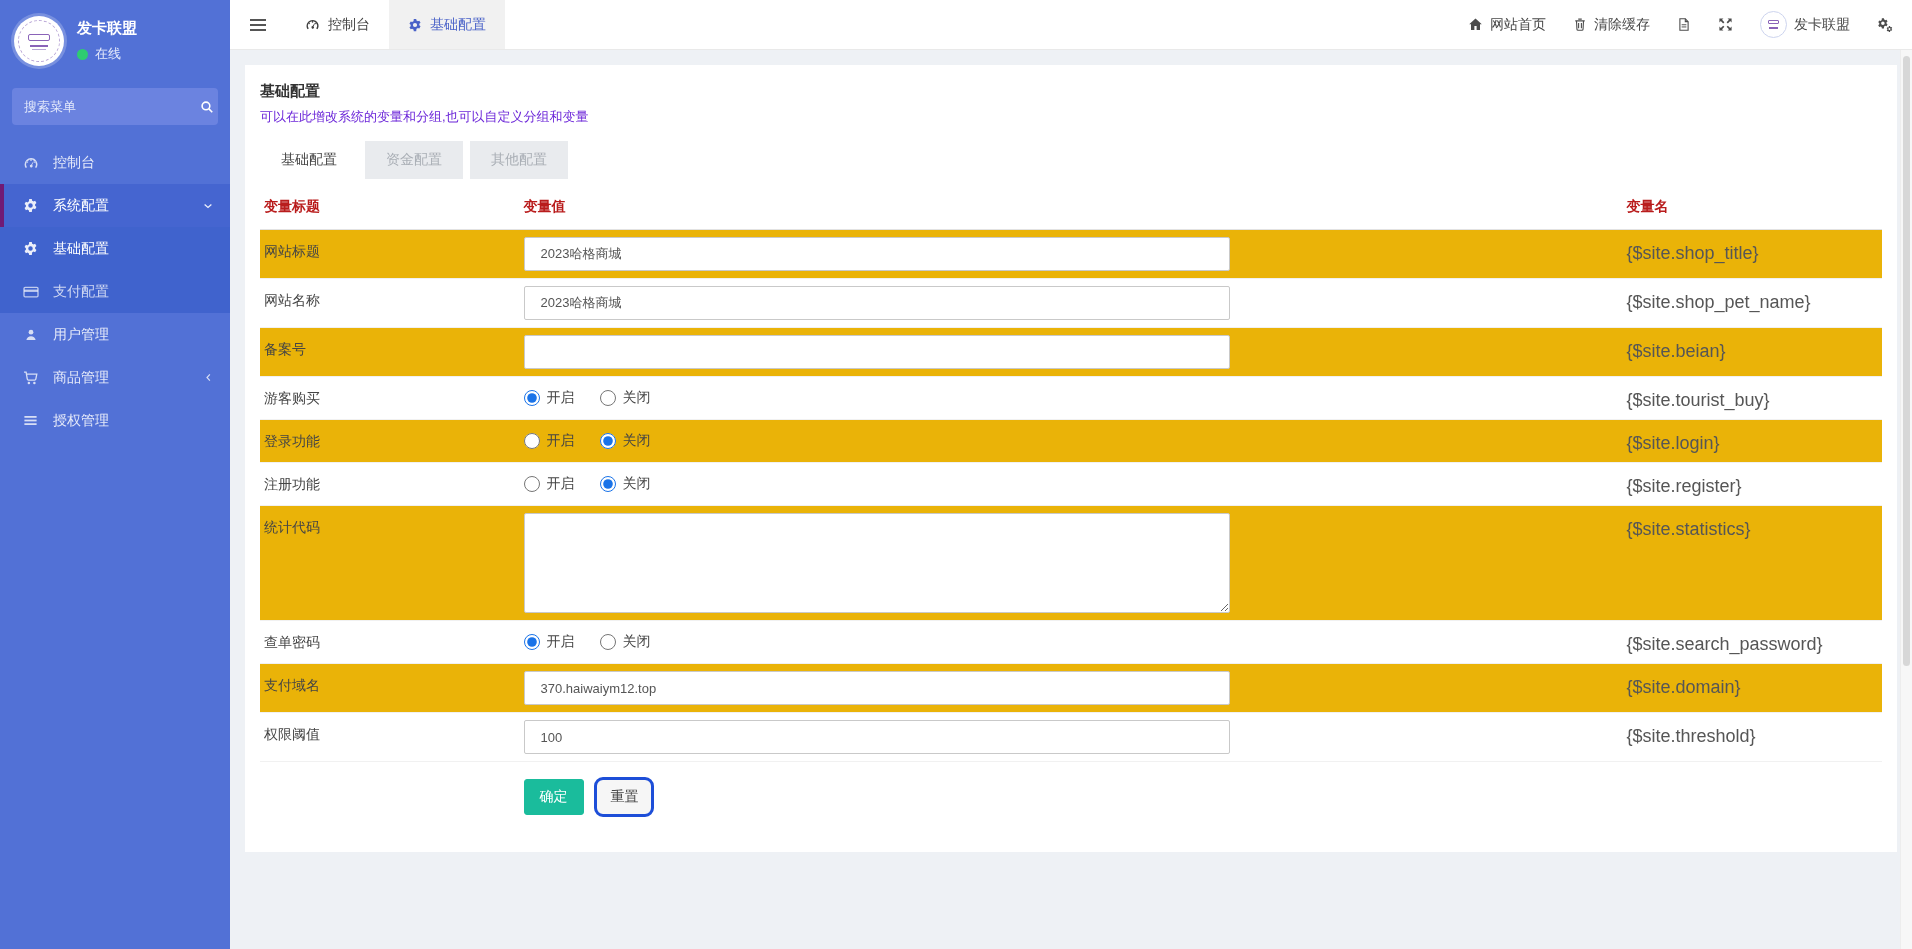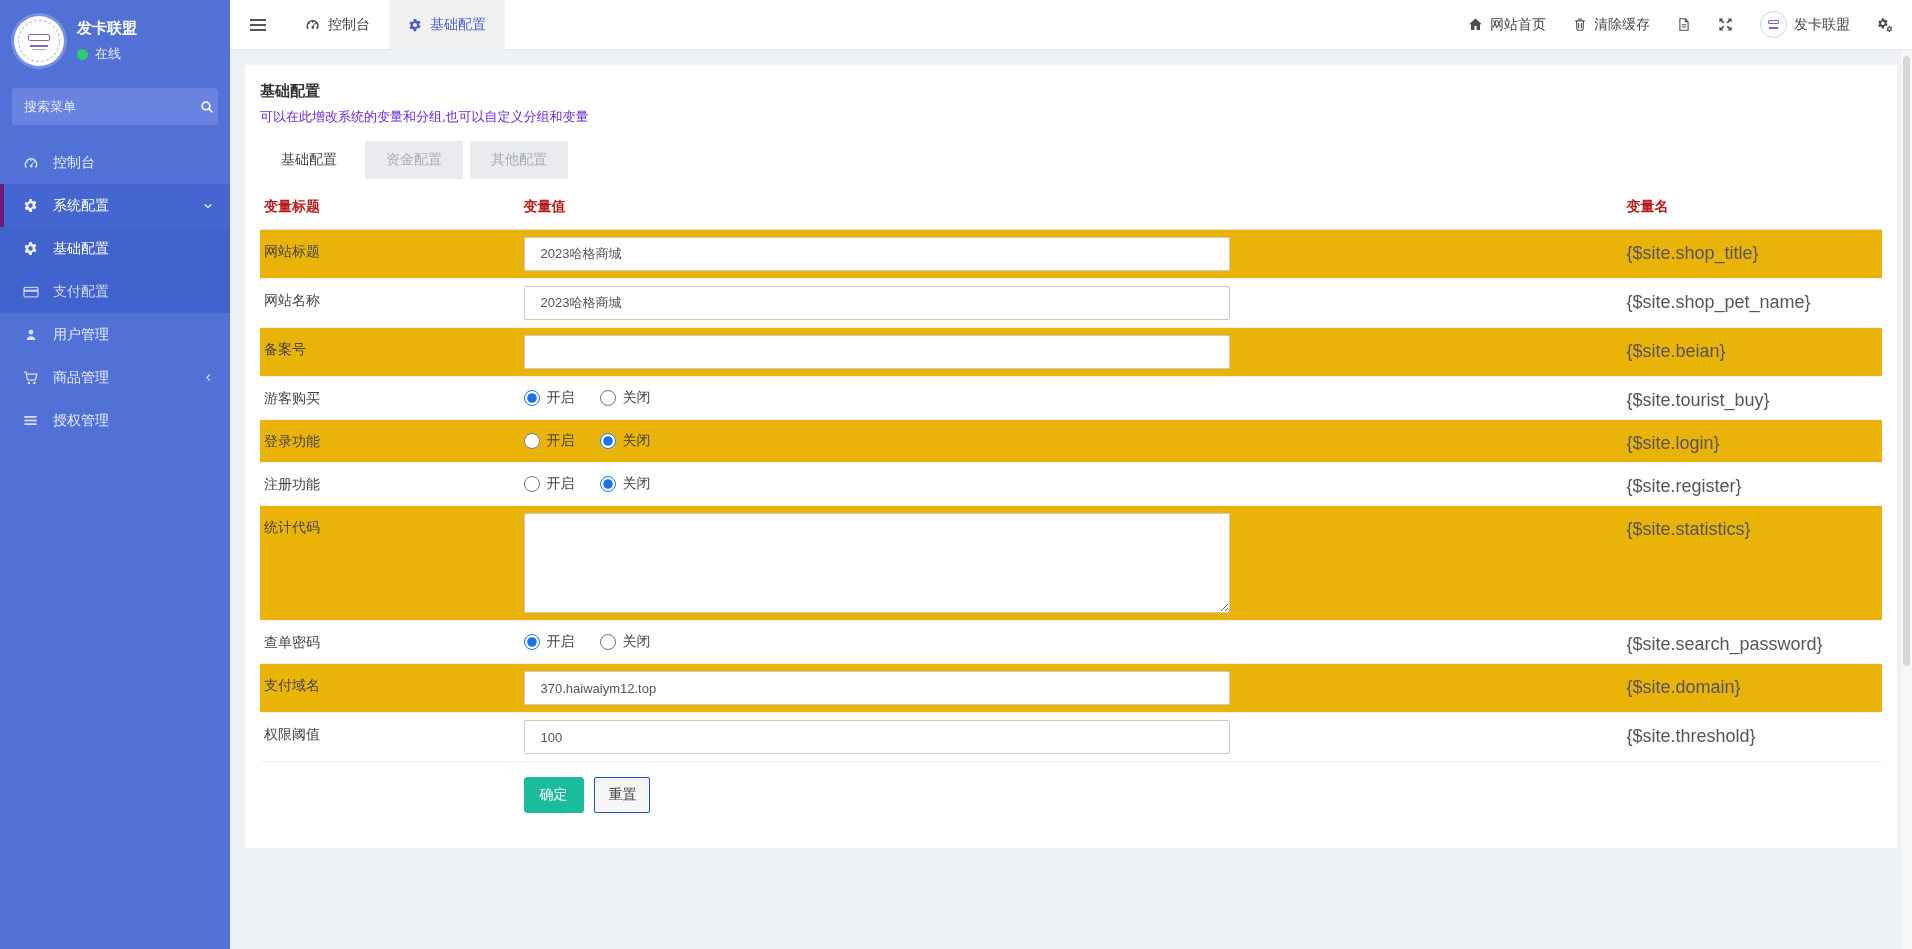--- a/index.html
+++ b/index.html
@@ -67,21 +67,21 @@
   .col-var { width:16%; }
   td.label-cell { vertical-align:top; padding-top:13px; }
   td.var-cell { font-size:18px; color:#565656; vertical-align:top; padding-top:13px; }
   input.txt { width:64.5%; height:34px; border:1px solid #c9c9c9; border-radius:2px; padding:0 16px; font-size:13px; color:#555; font-family:inherit; background:#fff; display:block; }
   textarea.txtarea { width:64.5%; height:100px; border:1px solid #c9c9c9; border-radius:2px; padding:6px 10px; font-size:13px; color:#555; font-family:inherit; resize:both; display:block; }
   .radio-group { display:flex; align-items:center; gap:25px; padding:5px 0; }
   .radio { display:flex; align-items:center; gap:7px; font-size:14px; color:#454545; cursor:pointer; }
   .radio input { width:16px; height:16px; accent-color:#1a73e8; margin:0; cursor:pointer; }
   .btn-cell { padding:15px 4px 18px !important; }
   .btn-ok { background:#1abc9c; color:#fff; border:1px solid #1abc9c; padding:8px 15px; font-size:14px; border-radius:3px; cursor:pointer; font-family:inherit; }
-  .btn-reset { background:#f6f6f6; color:#454545; border:1px solid #1d4ed8; padding:8px 13px; font-size:14px; border-radius:2px; margin-left:7px; cursor:pointer; font-family:inherit; }
+  .btn-reset { background:#f6f6f6; color:#454545; border:3px solid #1d4ed8; padding:8px 13px; font-size:14px; border-radius:9px; margin-left:7px; cursor:pointer; font-family:inherit; }
 
   
   .scrollbar { position:fixed; top:50px; right:0; bottom:0; width:12px; background:#f7f7f7; border-left:1px solid #ededed; }
   .scroll-thumb { position:absolute; top:6px; left:2px; width:7px; height:610px; border-radius:4px; background:#d7d7d7; }
 
   svg { display:block; }
 </style>
 </head>
 <body>
 

